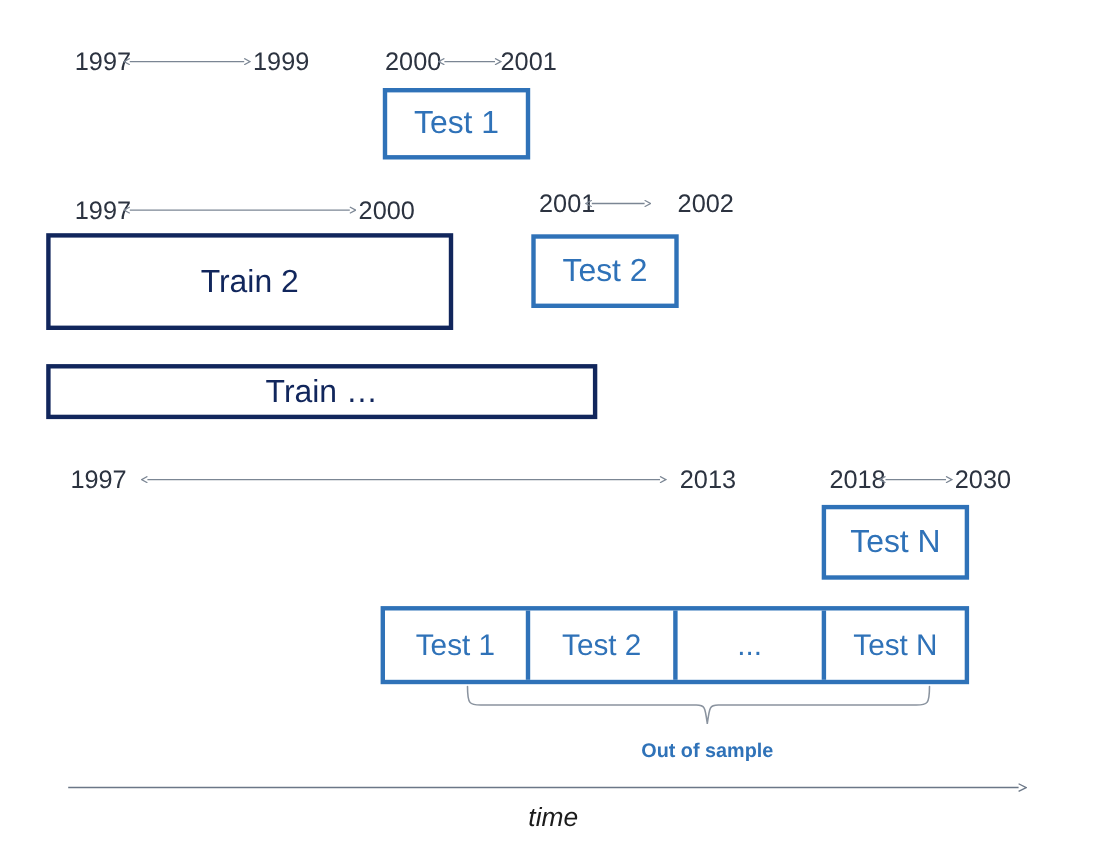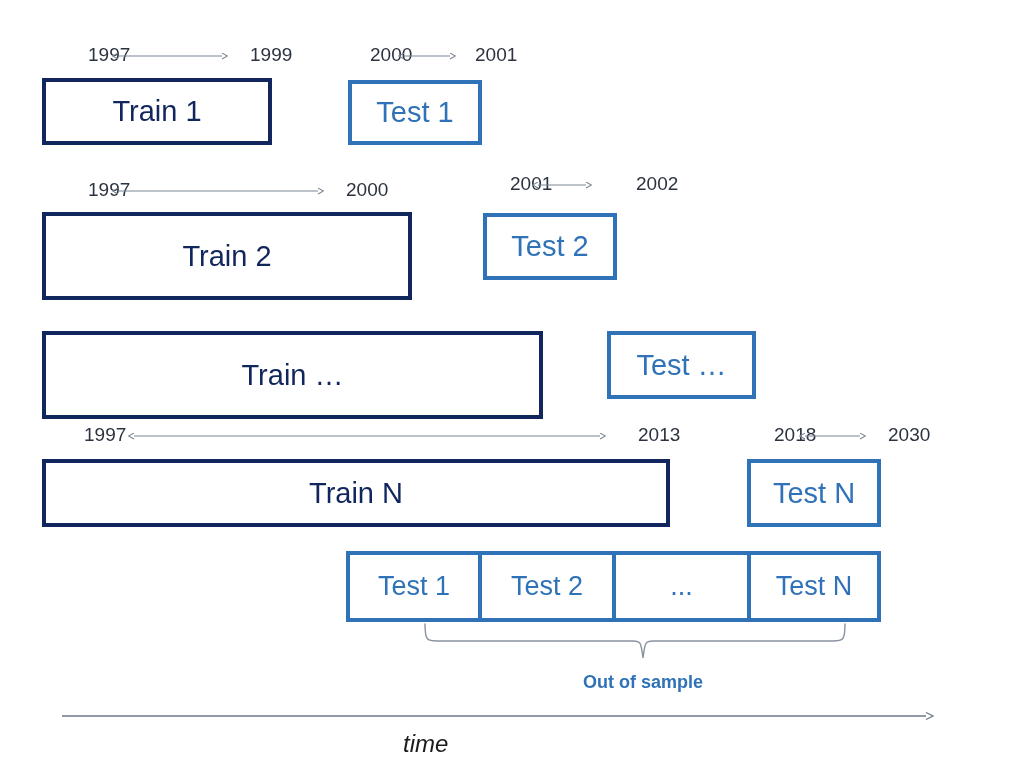--- a/index.html
+++ b/index.html
@@ -58,25 +58,24 @@
     color: #2f72b8;
     font-size: 27px;
     white-space: nowrap;
     border-right: 4px solid #2f72b8;
   }
   .strip-cell:last-child { border-right: none; }
 
   
   .yearlabel {
     position: absolute;
-    font-size: 19px;
+    font-size: 23px;
     color: #2c3340;
     white-space: nowrap;
     line-height: 1;
-    margin-left: 20px;
   }
 
   
   #overlay {
     position: absolute;
     left: 0; top: 0;
     width: 1010px;
     height: 770px;
     pointer-events: none;
   }
@@ -89,72 +88,64 @@
     color: #2f72b8;
     white-space: nowrap;
     text-align: center;
   }
   .time-label {
     position: absolute;
     font-size: 24px;
     font-style: italic;
     color: #1b1b1b;
     white-space: nowrap;
+    text-align: center;
   }
 </style>
 </head>
 <body>
 
 <div id="canvas">
 
   <div class="yearlabel" style="left:68px; top:45px;">1997</div>
   <div class="yearlabel" style="left:230px; top:45px;">1999</div>
 
   <div class="yearlabel" style="left:350px; top:45px;">2000</div>
   <div class="yearlabel" style="left:455px; top:45px;">2001</div>
 
-  <div class="box box-train" style="left:42px; top:78px; width:230px; height:67px;">
-    <span>Train 1</span>
-  </div>
 
   <div class="box box-test" style="left:348px; top:80px; width:134px; height:65px;">
     <span>Test 1</span>
   </div>
 
   <div class="yearlabel" style="left:68px; top:180px;">1997</div>
   <div class="yearlabel" style="left:326px; top:180px;">2000</div>
 
   <div class="yearlabel" style="left:490px; top:174px;">2001</div>
   <div class="yearlabel" style="left:616px; top:174px;">2002</div>
 
   <div class="box box-train" style="left:42px; top:212px; width:370px; height:88px;">
     <span>Train 2</span>
   </div>
 
   <div class="box box-test" style="left:483px; top:213px; width:134px; height:67px;">
     <span>Test 2</span>
   </div>
 
-  <div class="box box-train" style="left:42px; top:331px; width:501px; height:88px;">
+  <div class="box box-train" style="left:42px; top:331px; width:501px; height:50px;">
     <span>Train …</span>
   </div>
 
-  <div class="box box-test" style="left:607px; top:331px; width:149px; height:68px;">
-    <span>Test …</span>
-  </div>
 
   <div class="yearlabel" style="left:64px; top:425px;">1997</div>
   <div class="yearlabel" style="left:618px; top:425px;">2013</div>
 
   <div class="yearlabel" style="left:754px; top:425px;">2018</div>
   <div class="yearlabel" style="left:868px; top:425px;">2030</div>
 
-  <div class="box box-train" style="left:42px; top:459px; width:628px; height:68px;">
-    <span>Train N</span>
-  </div>
 
   <div class="box box-test" style="left:747px; top:459px; width:134px; height:68px;">
     <span>Test N</span>
   </div>
 
   <div class="strip" style="left:346px; top:551px; width:535px; height:71px;">
     <div class="strip-cell" style="width:132px;">Test 1</div>
     <div class="strip-cell" style="width:134px;">Test 2</div>
     <div class="strip-cell" style="width:135px;">...</div>
     <div class="strip-cell" style="width:126px;">Test N</div>

